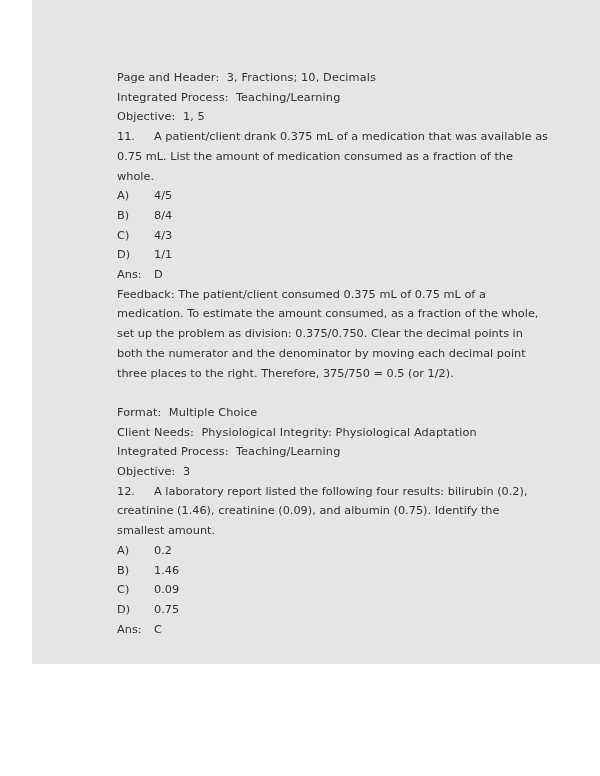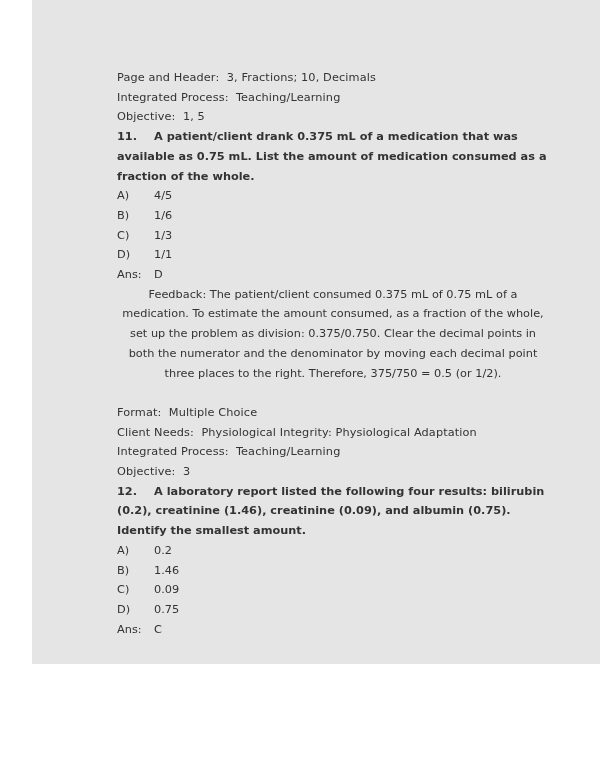--- a/index.html
+++ b/index.html
@@ -35,21 +35,21 @@
     line-height: 19.7px;
     color: #333333;
     white-space: pre-wrap;
     letter-spacing: 0.01em;
   }
   
   .para {
     font-size: 11.3px;
     line-height: 19.7px;
     color: #333333;
-    text-align: center;
+    text-align: left;
   }
   
   .row {
     display: flex;
     align-items: baseline;
     font-size: 11.3px;
     line-height: 19.7px;
     color: #333333;
   }
   .row .label {
@@ -57,21 +57,20 @@
     flex: 0 0 37px;
   }
   .row .value {
     flex: 1 1 auto;
   }
   
   .qrow {
     font-size: 11.3px;
     line-height: 19.7px;
     color: #333333;
-    font-weight: bold;
   }
   .qrow .qnum {
     display: inline-block;
     width: 37px;
   }
   .blank {
     height: 19.7px;
   }
   .footer {
     position: absolute;
@@ -97,25 +96,25 @@
     <div class="qrow">
       <span class="qnum">11.</span><span>A patient/client drank 0.375 mL of a medication that was available as 0.75 mL. List the amount of medication consumed as a fraction of the whole.</span>
     </div>
 
     <div class="row">
       <span class="label">A)</span>
       <span class="value">4/5</span>
     </div>
     <div class="row">
       <span class="label">B)</span>
-      <span class="value">1/6</span>
+      <span class="value">8/4</span>
     </div>
     <div class="row">
       <span class="label">C)</span>
-      <span class="value">1/3</span>
+      <span class="value">4/3</span>
     </div>
     <div class="row">
       <span class="label">D)</span>
       <span class="value">1/1</span>
     </div>
 
     <div class="row">
       <span class="label">Ans:</span>
       <span class="value">D</span>
     </div>

